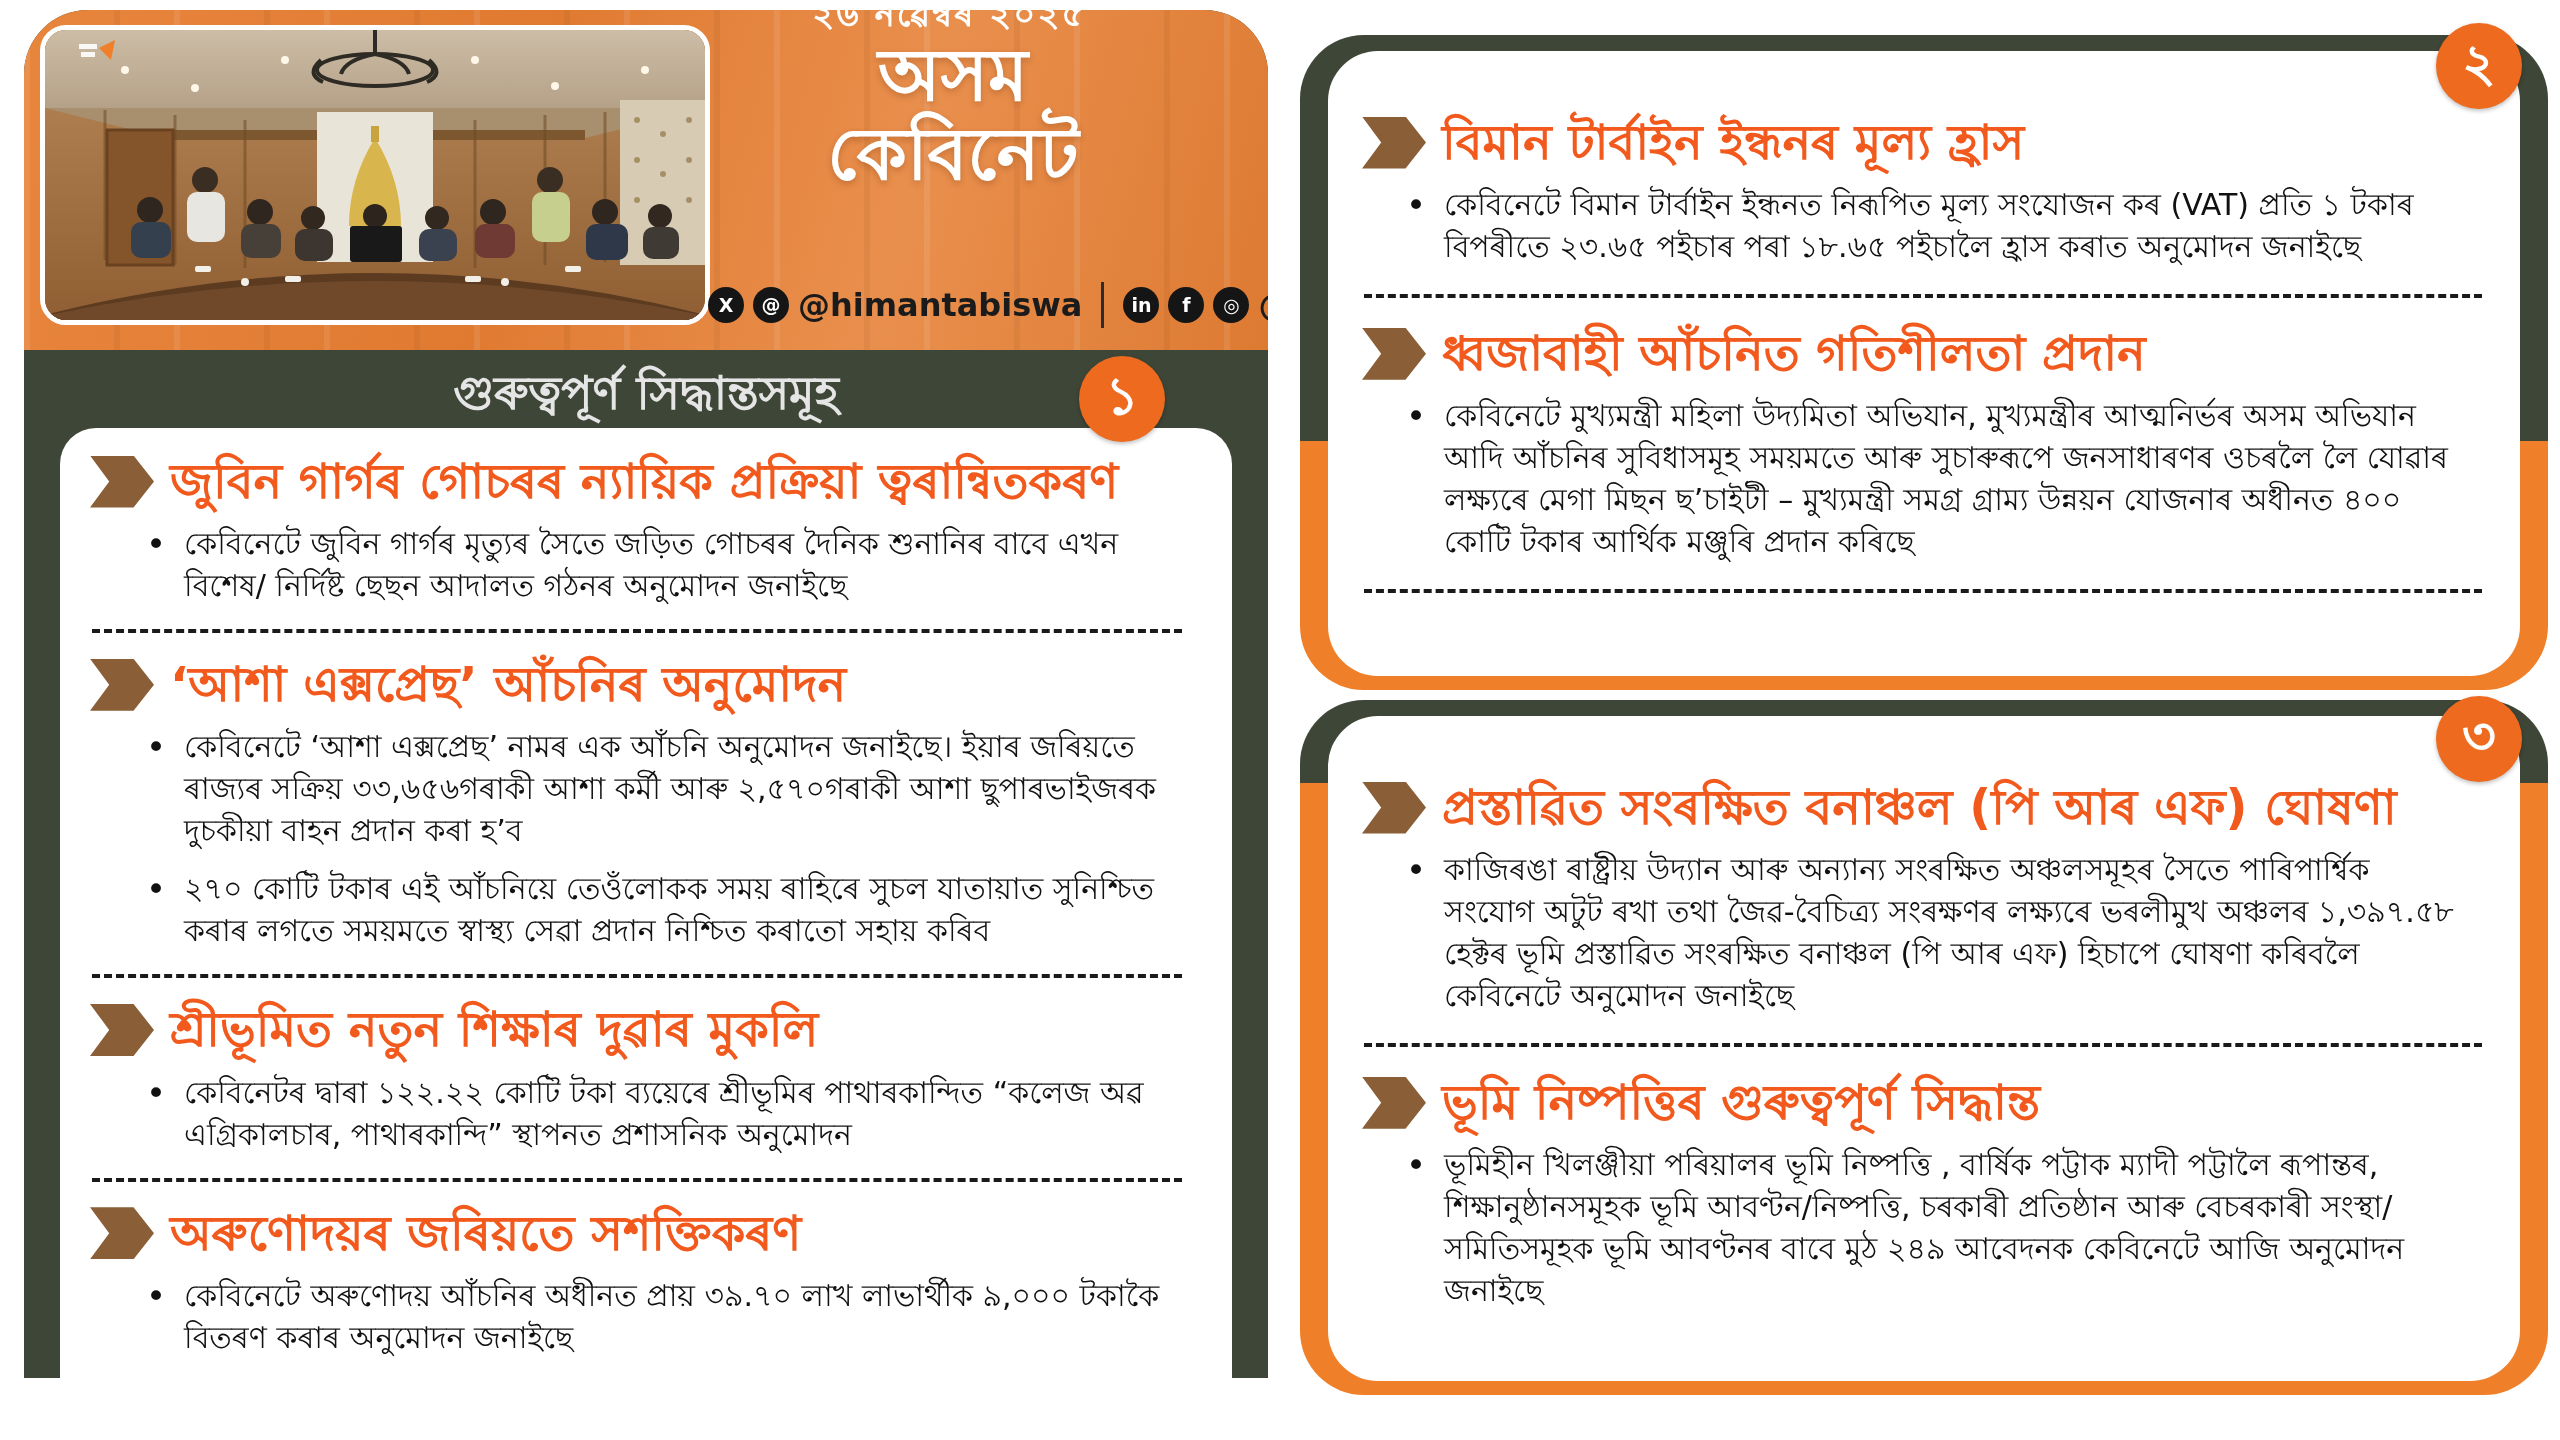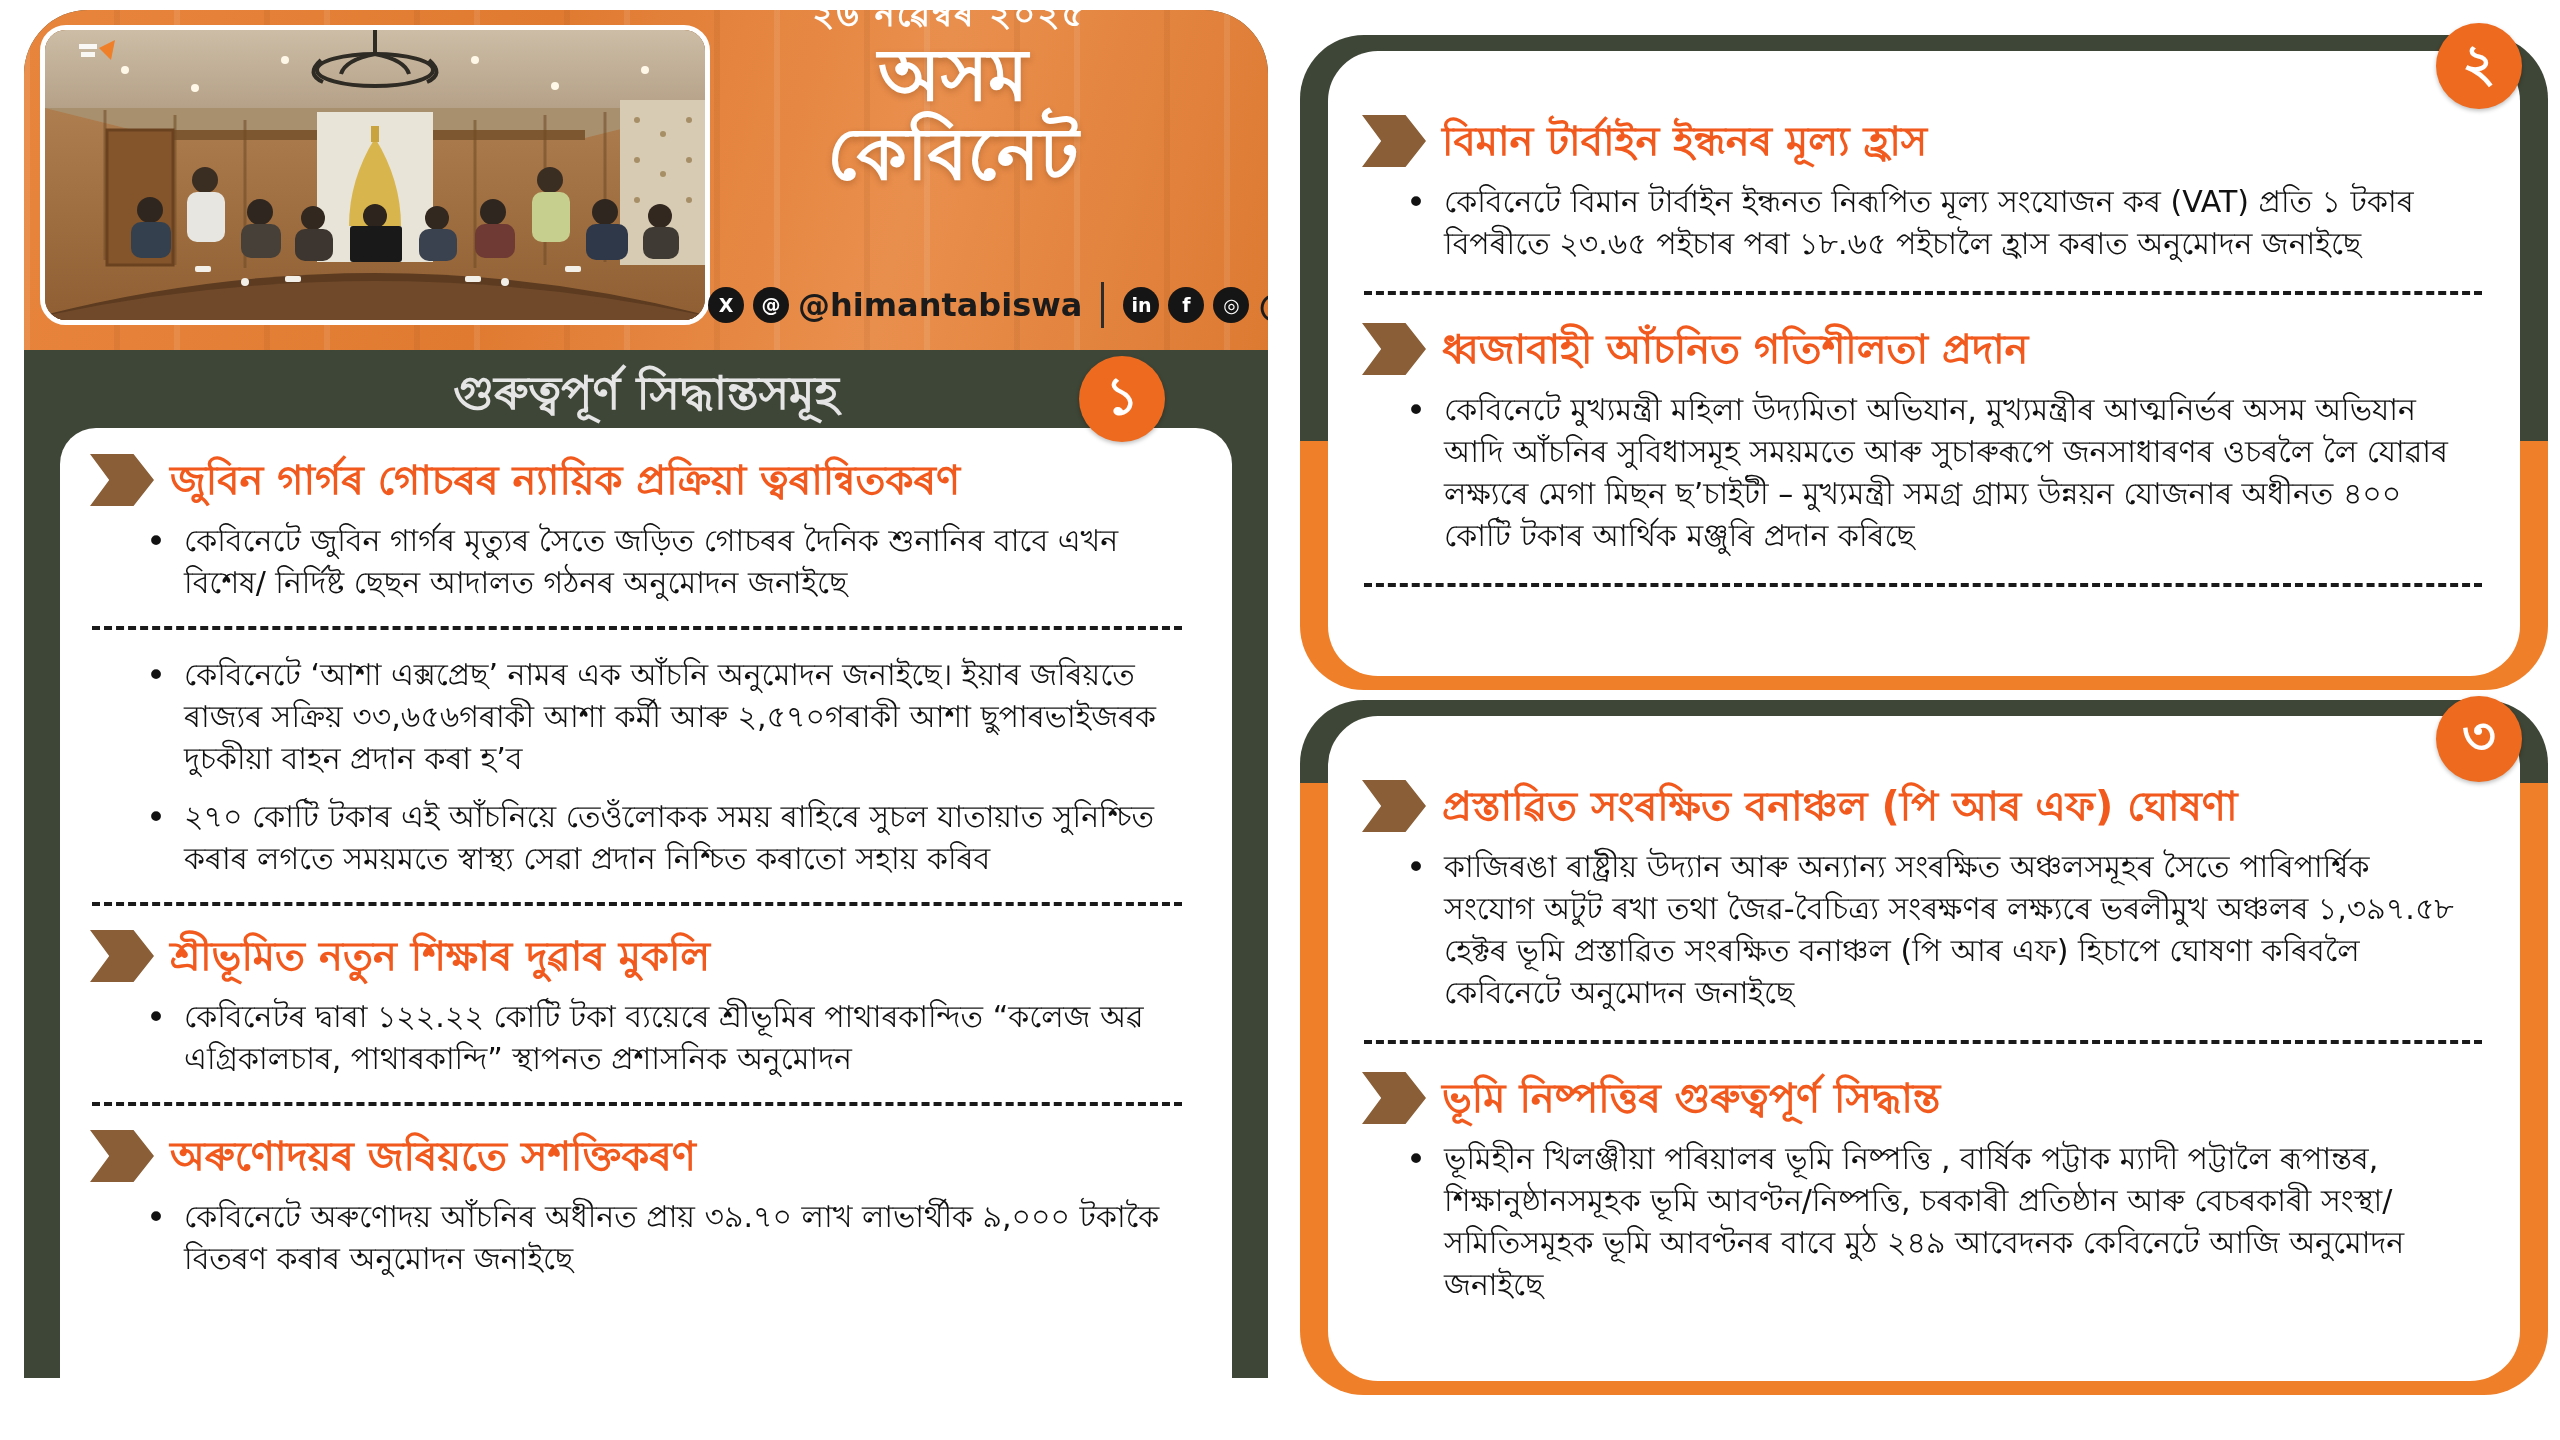--- a/index.html
+++ b/index.html
@@ -32,21 +32,21 @@
   .badge{position:absolute;width:86px;height:86px;border-radius:50%;background:#ee6a1f;color:#ffffff;
          display:flex;align-items:center;justify-content:center;font-size:52px;font-weight:800;
          box-shadow:0 2px 4px rgba(0,0,0,.25);}
   .badge-1{left:1079px;top:356px;}
 
   
   .sec{margin-bottom:6px;}
   .sec-head{display:flex;align-items:center;gap:16px;margin-bottom:14px;}
   .chev{width:64px;height:52px;background:#8a5e36;flex:0 0 auto;
         clip-path:polygon(0 0,68% 0,100% 50%,68% 100%,0 100%,30% 50%);}
-  .sec-title{color:#f2591d;font-size:40px;font-weight:800;line-height:1.15;}
+  .sec-title{color:#f2591d;font-size:48px;font-weight:800;line-height:1.15;}
   .bullet{display:flex;gap:18px;margin:0 0 16px 56px;font-size:30px;line-height:1.4;color:#111111;padding-right:28px;justify-content:center;}
   .bullet::before{content:"•";font-size:34px;line-height:1.25;flex:0 0 auto;}
   .dashline{border-top:4px dashed #1a1a1a;margin:22px 6px 24px 2px;height:0;}
 
   
   .rcard{position:absolute;left:1300px;width:1248px;border-radius:64px;overflow:visible;}
   .rcard .shell{position:absolute;inset:0;border-radius:64px;overflow:hidden;}
   .rcard2 .shell{background:linear-gradient(180deg,#3e4637 0%,#3e4637 62%,#ef7f28 62%,#ef7f28 100%);}
   .rcard3 .shell{background:linear-gradient(180deg,#3e4637 0%,#3e4637 12%,#ef7f28 12%,#ef7f28 100%);}
   .rcard .inner{position:absolute;left:28px;right:28px;top:16px;bottom:14px;background:#ffffff;
@@ -188,20 +188,24 @@
           <span class="chev"></span>
           <span class="sec-title">জুবিন গাৰ্গৰ গোচৰৰ ন্যায়িক প্ৰক্ৰিয়া ত্বৰান্বিতকৰণ</span>
         </div>
         <div class="bullet">
             <span>কেবিনেটে জুবিন গাৰ্গৰ মৃত্যুৰ সৈতে জড়িত গোচৰৰ দৈনিক শুনানিৰ বাবে এখন বিশেষ/ নিৰ্দিষ্ট ছেছন আদালত গঠনৰ অনুমোদন জনাইছে</span>
           </div>
       </div>
       <div class="dashline"></div>
 
       <div class="sec">
+        <div class="sec-head">
+          <span class="chev"></span>
+          <span class="sec-title">‘আশা এক্সপ্ৰেছ’ আঁচনিৰ অনুমোদন</span>
+        </div>
         <div class="bullet">
             <span>কেবিনেটে ‘আশা এক্সপ্ৰেছ’ নামৰ এক আঁচনি অনুমোদন জনাইছে। ইয়াৰ জৰিয়তে ৰাজ্যৰ সক্ৰিয় ৩৩,৬৫৬গৰাকী আশা কৰ্মী আৰু ২,৫৭০গৰাকী আশা ছুপাৰভাইজৰক দুচকীয়া বাহন প্ৰদান কৰা হ’ব</span>
           </div>
         <div class="bullet">
             <span>২৭০ কোটি টকাৰ এই আঁচনিয়ে তেওঁলোকক সময় ৰাহিৰে সুচল যাতায়াত সুনিশ্চিত কৰাৰ লগতে সময়মতে স্বাস্থ্য সেৱা প্ৰদান নিশ্চিত কৰাতো সহায় কৰিব</span>
           </div>
       </div>
       <div class="dashline"></div>
 
       <div class="sec">

